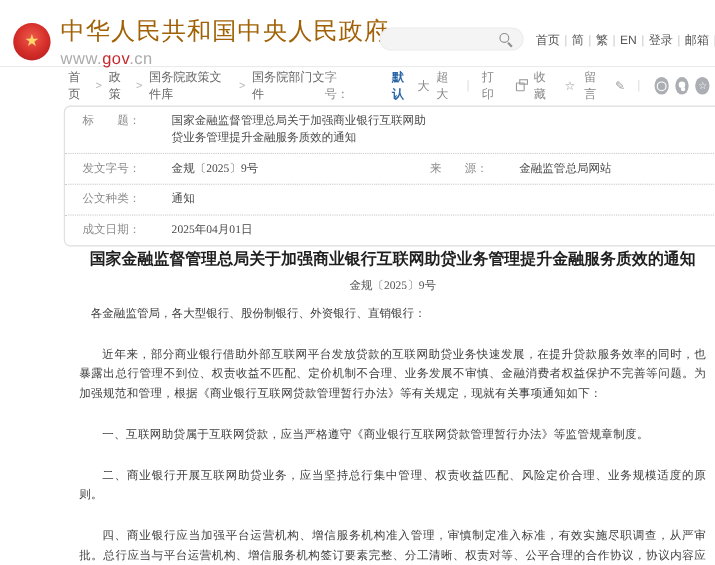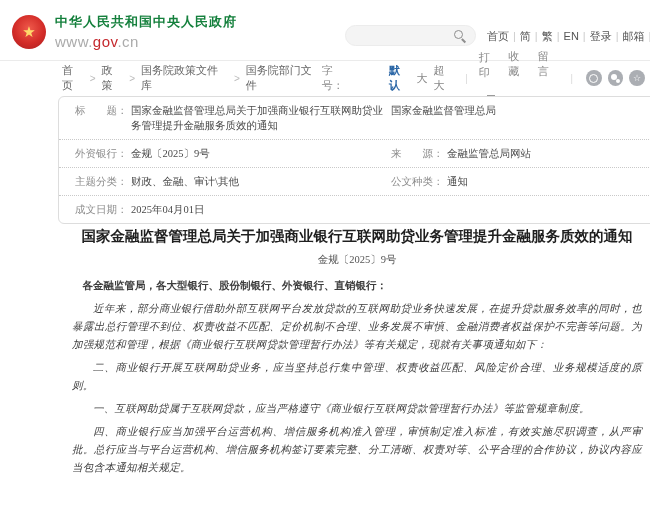--- a/index.html
+++ b/index.html
@@ -6,21 +6,21 @@
   html, body { width: 650px; height: 514px; overflow: hidden; background: #fff;
     font-family: "Liberation Sans", "DejaVu Sans", sans-serif; }
   .page { position: relative; width: 650px; height: 514px; overflow: hidden; background: #fff; }
 
   
   .site-header { position: relative; height: 61px; border-bottom: 1px solid #ebebeb; background: #fff; }
   .logo-wrap { position: absolute; left: 12px; top: 13px; display: flex; align-items: center; gap: 9px; }
   .emblem { width: 34px; height: 34px; border-radius: 50%; flex: 0 0 34px;
     background: radial-gradient(circle at 50% 40%, #ef5a4b 0%, #d32c28 55%, #a81d1f 100%);
     color: #ffd96b; display: flex; align-items: center; justify-content: center; font-size: 15px; line-height: 1; }
-  .site-title { color: #15803d; font-weight: bold; font-size: 13px; letter-spacing: 1px; cursor: pointer; }
+  .site-title { color: #a16207; font-weight: normal; font-size: 22px; letter-spacing: 1px; cursor: pointer; }
   .site-url { font-size: 15px; color: #ababab; margin-top: 2px; letter-spacing: .5px; }
   .site-url .mid { color: #c5292e; }
   .search-box { position: absolute; left: 345px; top: 25px; width: 131px; height: 21px;
     background: #f4f4f4; border: 1px solid #ececec; border-radius: 11px; cursor: text; }
   .mag { position: absolute; right: 12px; top: 4px; width: 9px; height: 9px;
     border: 1.5px solid #8e8e8e; border-radius: 50%; }
   .mag::after { content: ""; position: absolute; left: 7px; top: 7px; width: 5px; height: 1.5px;
     background: #8e8e8e; transform: rotate(45deg); transform-origin: left center; }
   .top-nav { position: absolute; left: 487px; top: 29px; white-space: nowrap; font-size: 11px; color: #555; }
   .top-nav .nav-item { cursor: pointer; }
@@ -30,51 +30,51 @@
   .toolbar { position: relative; height: 34px; display: flex; align-items: center;
     padding: 0 5px 0 62px; font-size: 11px; color: #777; }
   .crumb { color: #666; cursor: pointer; }
   .crumb.current { cursor: default; }
   .crumb-sep { color: #bbb; margin: 0 6px; font-size: 10px; }
   .tool-right { margin-left: auto; display: flex; align-items: center; }
   .fs-label { color: #888; }
   .fs-opt { margin: 0 3px; cursor: pointer; color: #888; }
   .fs-opt.active { color: #2a66a6; font-weight: bold; margin-left: 35px; }
   .pipe { color: #ddd; margin: 0 7px; }
-  .tool-btn { display: inline-flex; align-items: center; gap: 16px; margin: 0 4px; color: #888; cursor: pointer; flex-direction: column; }
+  .tool-btn { display: inline-flex; align-items: center; gap: 16px; margin: 0 4px; color: #888; cursor: pointer; }
   .printer { position: relative; width: 12px; height: 8px; border: 1px solid #9a9a9a; border-radius: 1px; margin-top: 2px; }
   .printer::before { content: ""; position: absolute; left: 2px; top: -4px; width: 6px; height: 3px; border: 1px solid #9a9a9a; }
   .glyph { font-size: 11px; color: #999; }
   .share { width: 16px; height: 16px; border-radius: 50%; background: #abaeb3; margin-left: 6px;
     position: relative; display: inline-flex; align-items: center; justify-content: center;
     color: #fff; font-size: 9px; cursor: pointer; }
   .share.wb::before { content: ""; width: 7px; height: 7px; border: 1.5px solid #fff; border-radius: 50%; display: block; }
   .share.wx::before { content: ""; position: absolute; left: 3px; top: 4px; width: 6px; height: 6px; background: #fff; border-radius: 50%; }
   .share.wx::after { content: ""; position: absolute; right: 3px; bottom: 3px; width: 4px; height: 4px; background: #fff; border-radius: 50%; }
 
   
   .doc-info { position: absolute; left: 58px; top: 96px; width: 600px;
     border: 1px solid #ddd; border-radius: 6px; background: #fff;
     font-family: "Liberation Serif", "DejaVu Serif", serif; font-size: 10.5px; color: #4a4a4a; }
   .info-row { display: flex; padding: 6px 0 6px 16px; }
   .info-row + .info-row { border-top: 1px dotted #c9c9c9; }
-  .cell { display: flex; line-height: 15px; }
+  .cell { display: flex; line-height: 15px; gap: 25px; }
   .cell.left { width: 316px; flex: 0 0 316px; }
   .cell.right { flex: 1; }
   .lbl { color: #8c8c8c; flex: 0 0 56px; white-space: nowrap; }
   .val { color: #4a4a4a; }
 
   
   .doc-main { position: absolute; left: 0; top: 218px; width: 650px; padding: 8px 8px 0 72px;
     font-family: "Liberation Serif", "DejaVu Serif", serif; color: #3d3d3d; }
   .doc-title { text-align: center; font-size: 14.5px; font-weight: bold; color: #1f1f1f; line-height: 20px; }
   .doc-num { text-align: center; font-size: 10.5px; color: #555; margin-top: 7px; }
-  .salutation { font-size: 10.5px; line-height: 18px; margin-top: 10px; text-indent: 1em; font-weight: bold; }
-  .body-p { font-size: 10.5px; line-height: 18px; margin-top: 5px; text-indent: 2em;
-    text-align: justify; letter-spacing: .3px; font-style: italic; }
+  .salutation { font-size: 10.5px; line-height: 18px; margin-top: 10px; text-indent: 1em; }
+  .body-p { font-size: 10.5px; line-height: 18px; margin-top: 19px; text-indent: 2em;
+    text-align: justify; letter-spacing: .3px; }
 </style>
 </head>
 <body>
 
 <div class="page">
 
   <header class="site-header">
     <div class="logo-wrap">
       <span class="emblem">★</span>
       <div>
@@ -124,55 +124,50 @@
     </div>
   </div>
 
   <div class="doc-info">
     <div class="info-row">
       <div class="cell left">
         <span class="lbl">标　　题：</span>
         <span class="val">国家金融监督管理总局关于加强商业银行互联网助贷业务管理提升金融服务质效的通知</span>
       </div>
       <div class="cell right">
-        <span class="val">国家金融监督管理总局</span>
       </div>
     </div>
     <div class="info-row">
       <div class="cell left">
-        <span class="lbl">外资银行：</span>
+        <span class="lbl">发文字号：</span>
         <span class="val">金规〔2025〕9号</span>
       </div>
       <div class="cell right">
         <span class="lbl">来　　源：</span>
         <span class="val">金融监管总局网站</span>
       </div>
     </div>
     <div class="info-row">
-      <div class="cell left">
-        <span class="lbl">主题分类：</span>
-        <span class="val">财政、金融、审计\其他</span>
-      </div>
       <div class="cell right">
         <span class="lbl">公文种类：</span>
         <span class="val">通知</span>
       </div>
     </div>
     <div class="info-row">
       <div class="cell left">
         <span class="lbl">成文日期：</span>
         <span class="val">2025年04月01日</span>
       </div>
     </div>
   </div>
 
   <main class="doc-main">
     <h1 class="doc-title">国家金融监督管理总局关于加强商业银行互联网助贷业务管理提升金融服务质效的通知</h1>
     <div class="doc-num">金规〔2025〕9号</div>
     <p class="salutation">各金融监管局，各大型银行、股份制银行、外资银行、直销银行：</p>
     <p class="body-p">近年来，部分商业银行借助外部互联网平台发放贷款的互联网助贷业务快速发展，在提升贷款服务效率的同时，也暴露出总行管理不到位、权责收益不匹配、定价机制不合理、业务发展不审慎、金融消费者权益保护不完善等问题。为加强规范和管理，根据《商业银行互联网贷款管理暂行办法》等有关规定，现就有关事项通知如下：</p>
+    <p class="body-p">一、互联网助贷属于互联网贷款，应当严格遵守《商业银行互联网贷款管理暂行办法》等监管规章制度。</p>
     <p class="body-p">二、商业银行开展互联网助贷业务，应当坚持总行集中管理、权责收益匹配、风险定价合理、业务规模适度的原则。</p>
-    <p class="body-p">一、互联网助贷属于互联网贷款，应当严格遵守《商业银行互联网贷款管理暂行办法》等监管规章制度。</p>
     <p class="body-p">四、商业银行应当加强平台运营机构、增信服务机构准入管理，审慎制定准入标准，有效实施尽职调查，从严审批。总行应当与平台运营机构、增信服务机构签订要素完整、分工清晰、权责对等、公平合理的合作协议，协议内容应当包含本通知相关规定。</p>
 
   </main>
 
 </div>
 
 </body></html>

